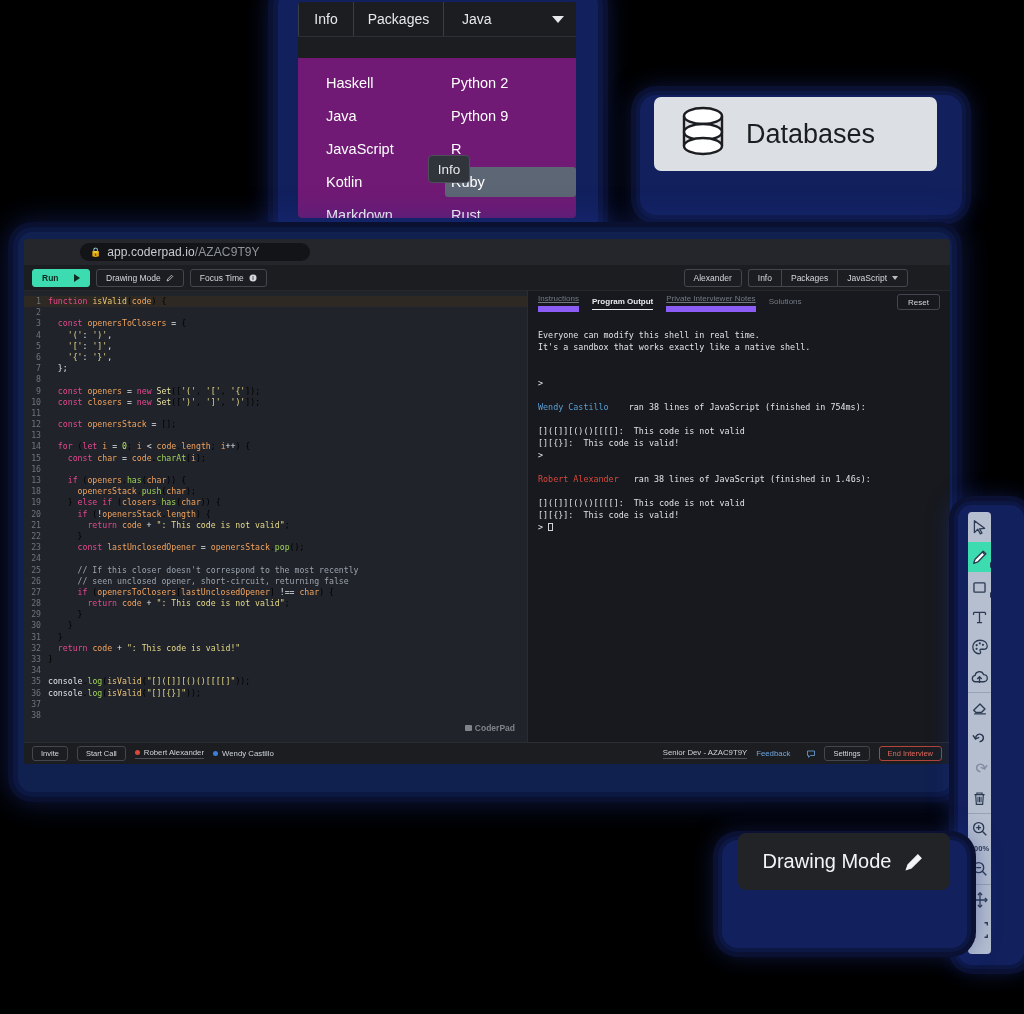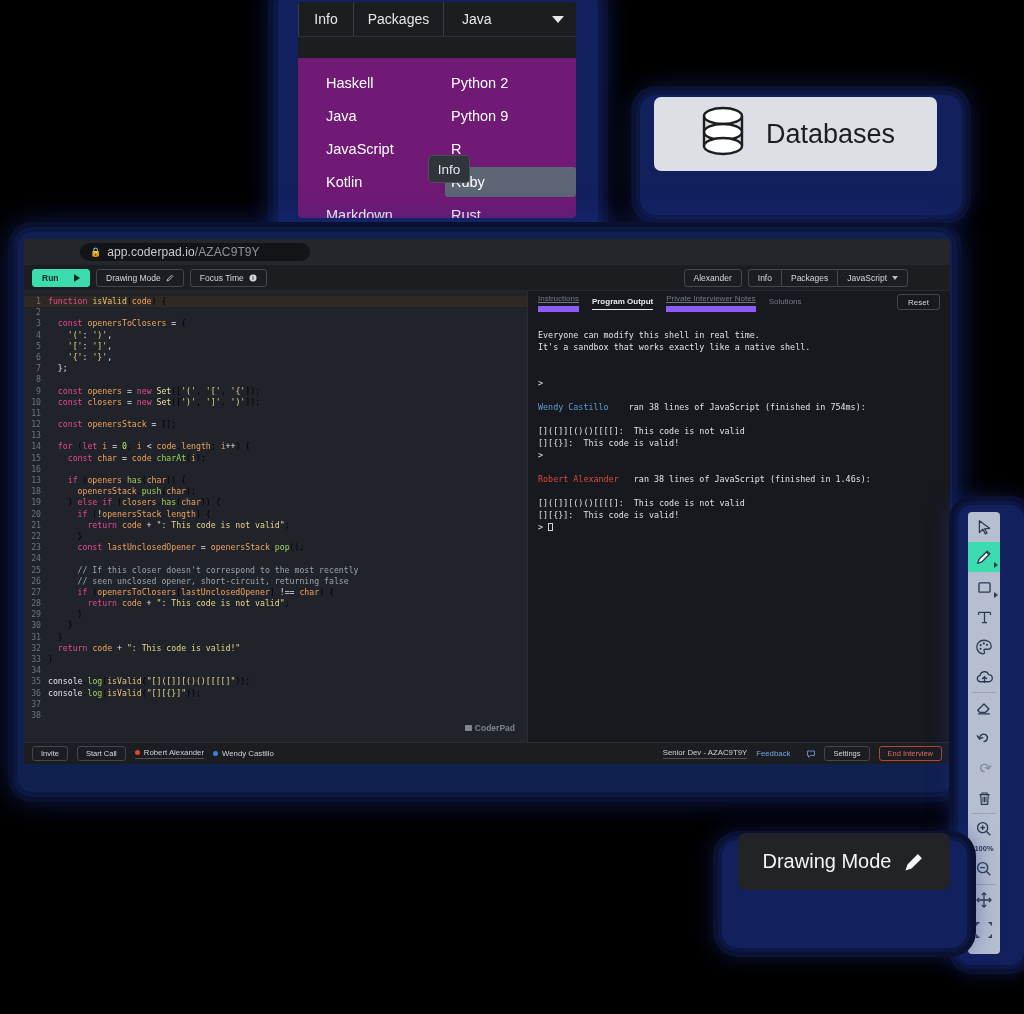--- a/index.html
+++ b/index.html
@@ -56,21 +56,21 @@
 
   
   #db-glow {
     position: absolute; left: 640px; top: 95px; width: 322px; height: 120px;
     border-radius: 16px; background: #12205e;
     box-shadow: 0 0 0 4px #0d1744, 0 0 0 9px #0a1132, 0 0 24px 7px rgba(30,50,140,.5);
   }
   #db-card {
     position: absolute; left: 654px; top: 97px; width: 283px; height: 74px;
     background: #dcdfe3; border-radius: 7px;
-    display: flex; align-items: center; gap: 18px; padding-left: 44px;
+    display: flex; align-items: center; gap: 18px; padding-left: 24px;
   }
   #db-card .dblabel { font-size: 27px; color: #1b1d21; }
 
   
   #main-glow {
     position: absolute; left: 18px; top: 232px; width: 934px; height: 560px;
     border-radius: 14px; background: #10204f;
     box-shadow: 0 0 0 5px #0c1742, 0 0 0 10px #091030, 0 0 30px 10px rgba(30,50,140,.5);
   }
   #main-win {
@@ -176,21 +176,21 @@
   .padname { font-size: 7.8px; color: #cfd3d9; border-bottom: 1px solid #4a4e55; padding-bottom: 1px; }
   .feedback { font-size: 7.8px; color: #6fa6e0; display: flex; align-items: center; gap: 17px; cursor: pointer; }
 
   
   #tool-glow {
     position: absolute; left: 958px; top: 505px; width: 66px; height: 460px;
     border-radius: 14px; background: #12205e;
     box-shadow: 0 0 0 4px #0d1744, 0 0 0 9px #0a1132, 0 0 22px 7px rgba(30,50,140,.5);
   }
   #toolbar {
-    position: absolute; left: 968px; top: 512px; width: 32px; height: 442px;
+    position: absolute; left: 968px; top: 512px; width: 23px; height: 442px;
     background: #b6bfd0; border-radius: 4px; display: flex; flex-direction: column;
     align-items: center; overflow: hidden;
   }
   .tool {
     width: 32px; height: 30px; display: flex; align-items: center; justify-content: center;
     position: relative; cursor: pointer; color: #2b3a52;
   }
   .tool.active { background: #3ddcb0; }
   .tool .subarrow { position: absolute; right: 2px; bottom: 4px; width:0;height:0;
     border-left: 4px solid #2b3a52; border-top: 3px solid transparent; border-bottom: 3px solid transparent; }

